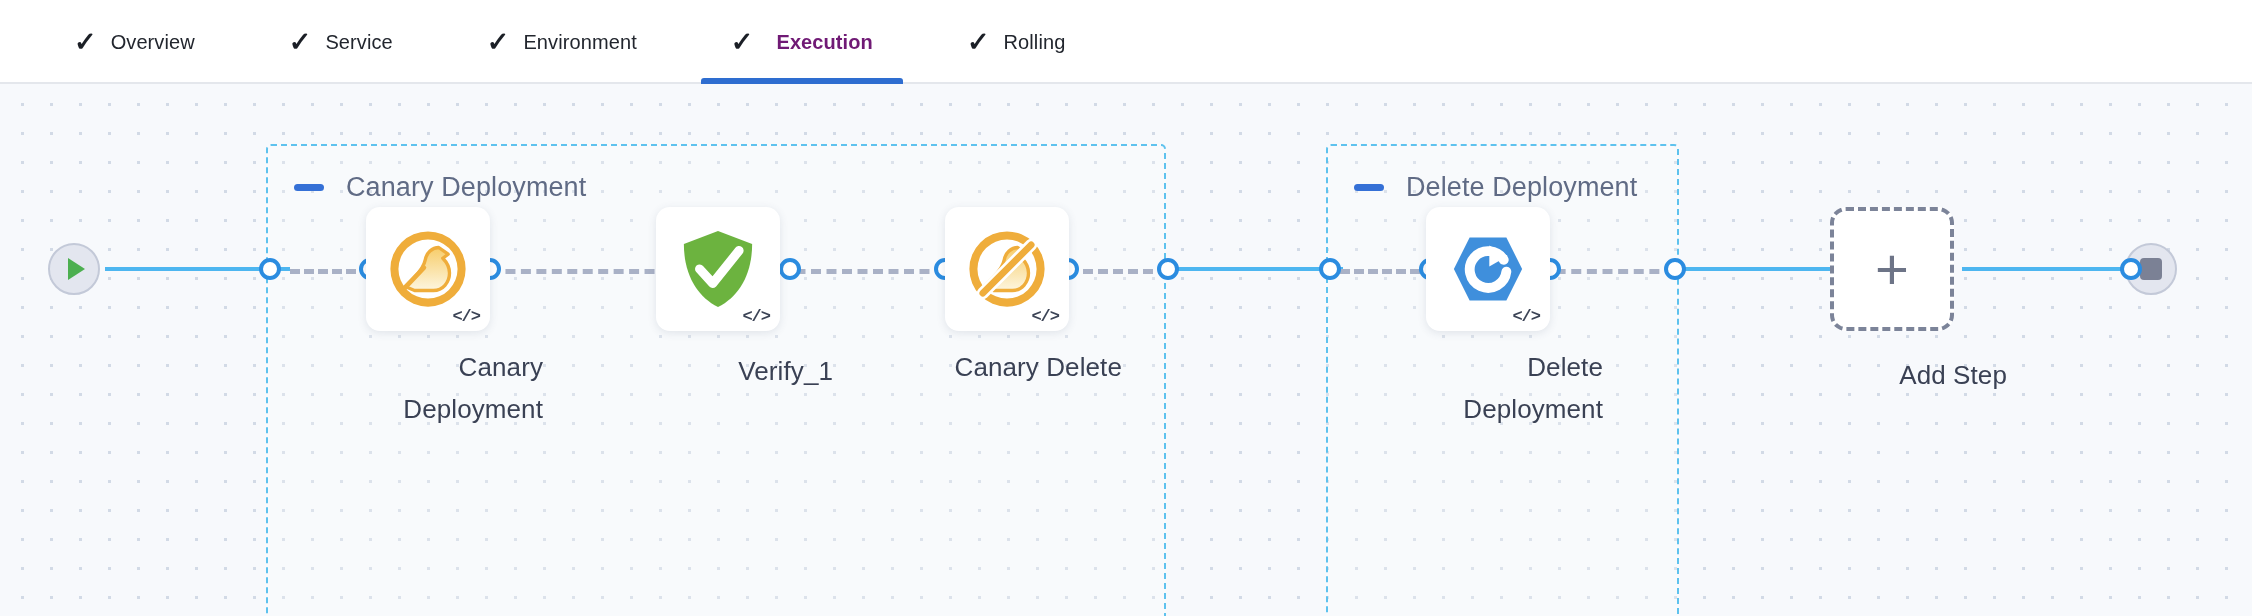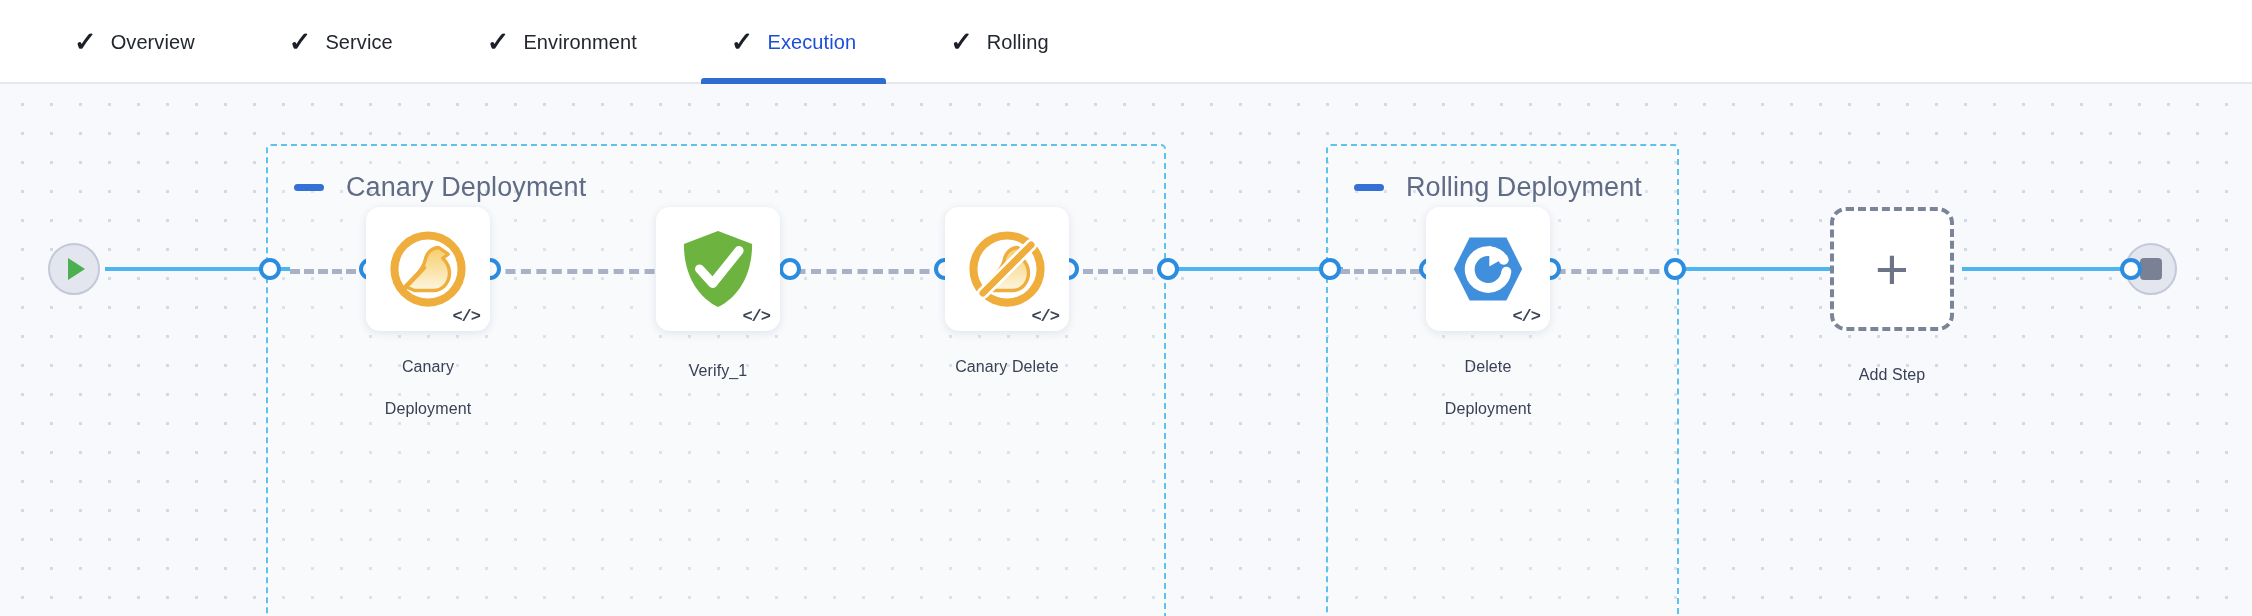--- a/index.html
+++ b/index.html
@@ -41,21 +41,21 @@
     line-height: 1;
     color: #1b1f26;
     font-weight: 600;
     display: block;
   }
   .tab .tlabel {
     font-size: 20px;
     color: #22262e;
     letter-spacing: .1px;
   }
-  .tab.active .tlabel { font-weight: 400; color: #1d4ed8; }
+  .tab.active .tlabel { font-weight: 700; color: #701a75; margin-left: 9px; }
   .tab.active .chk { font-weight: 700; }
   .tab.active::after {
     content: "";
     position: absolute;
     left: 0; right: 0; bottom: 0;
     height: 6px;
     background: #2e6dd0;
     border-radius: 3px 3px 0 0;
   }
 
@@ -170,22 +170,22 @@
     font-family: "Liberation Mono", monospace;
     font-size: 17px;
     font-weight: 700;
     color: #3c4456;
     letter-spacing: -1px;
     line-height: 1;
   }
   .node-label {
     position: absolute;
     width: 230px;
-    text-align: center;
-    font-size: 16px;
+    text-align: right;
+    font-size: 26px;
     line-height: 42px;
     color: #3a4154;
     letter-spacing: .1px;
   }
 
   
   .addstep {
     position: absolute;
     width: 124px; height: 124px;
     border: 4px dashed #7c8499;
@@ -242,21 +242,21 @@
   <div class="group" style="left:266px; top:60px; width:900px; height:513px;">
     <div class="group-head">
       <span class="collapse-icon"></span>
       <span class="group-label">Canary Deployment</span>
     </div>
   </div>
 
   <div class="group" style="left:1326px; top:60px; width:353px; height:513px;">
     <div class="group-head">
       <span class="collapse-icon"></span>
-      <span class="group-label">Rolling Deployment</span>
+      <span class="group-label">Delete Deployment</span>
     </div>
   </div>
 
   <div class="line-solid" style="left:105px; top:183px; width:185px;"></div>
 
   <div class="line-dashed" style="left:290px; top:185px; width:80px;"></div>
 
   <div class="line-dashed" style="left:490px; top:185px; width:180px;"></div>
 
   <div class="line-dashed" style="left:780px; top:185px; width:165px;"></div>

